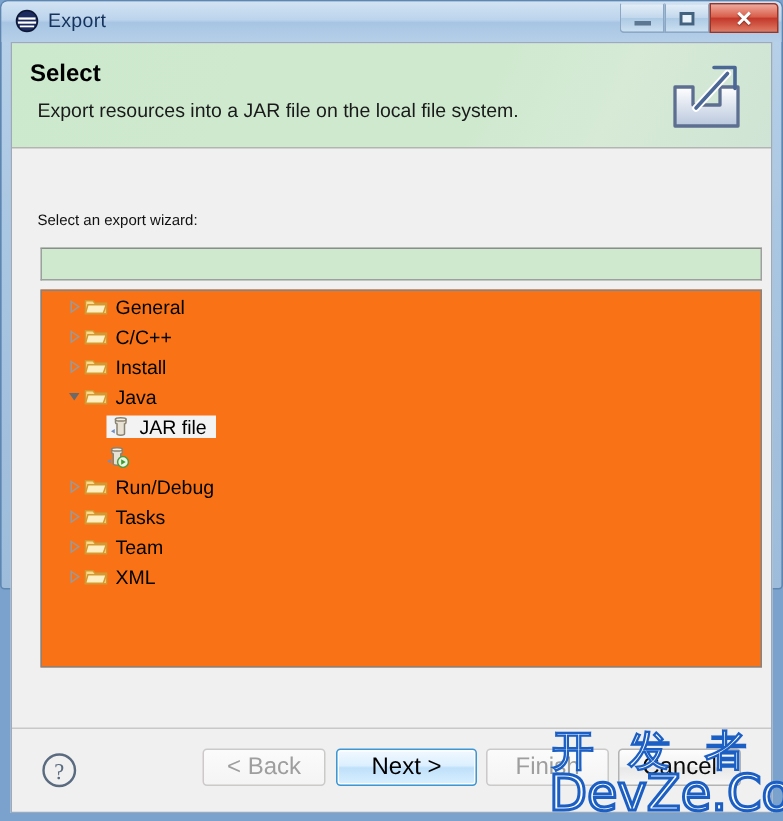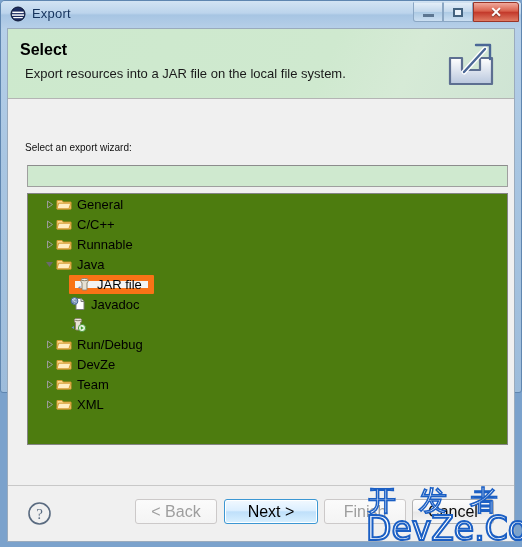--- a/index.html
+++ b/index.html
@@ -135,21 +135,21 @@
     color: #111;
     padding: 0 4px;
     outline: none;
   }
   #filter-input::placeholder { color: #9a9a9a; }
 
   #tree-panel {
     position: absolute;
     left: 19px; top: 164px;
     width: 481px; height: 252px;
-    background: #4d7c0f;
+    background: #f97316;
     border: 1px solid #848484;
     overflow: hidden;
   }
 
   .tree-row {
     position: relative;
     height: 20px;
     display: flex;
     align-items: center;
     font-size: 13px;
@@ -168,21 +168,21 @@
   }
   .twisty svg { display: block; }
 
   .folder-icon { width: 16px; height: 16px; flex: 0 0 16px; margin-right: 5px; }
   .leaf-icon   { width: 16px; height: 16px; flex: 0 0 16px; margin-right: 5px; }
 
   .node-label { padding-right: 2px; }
 
   .row-selected .sel-wrap {
     background: #f3f3f3;
-    border: 6px solid #f97316;
+    border: 2px solid #f97316;
     border-radius: 1px;
     padding: 0 4px 0 1px;
     margin-left: -1px;
     display: flex;
     align-items: center;
     height: 19px;
   }
 
   
   #buttonbar {
@@ -343,21 +343,21 @@
         <div class="tree-row lvl1">
           <span class="twisty">
             <svg width="9" height="9" viewBox="0 0 9 9">
               <path d="M2.5 1 L7.5 4.5 L2.5 8 Z" fill="none" stroke="#9a9a9a" stroke-width="1"></path>
             </svg>
           </span>
           <span class="folder-icon"><svg width="16" height="16" viewBox="0 0 16 16">
               <path d="M1 4.5h5l1.3 1.6H15v7H1z" fill="#fcd98a" stroke="#d39a32" stroke-width="1"></path>
               <path d="M2.6 7.2h12.2l-1.9 5.6H1z" fill="#ffeec2" stroke="#d39a32" stroke-width="1"></path>
             </svg></span>
-          <span class="node-label">Runnable</span>
+          <span class="node-label">Install</span>
         </div>
         <div class="tree-row lvl1">
           <span class="twisty">
             <svg width="9" height="9" viewBox="0 0 9 9">
               <path d="M1 2 L8 2 L4.5 7 Z" fill="#6a6a6a"></path>
             </svg>
           </span>
           <span class="folder-icon"><svg width="16" height="16" viewBox="0 0 16 16">
               <path d="M1 4.5h5l1.3 1.6H15v7H1z" fill="#fcd98a" stroke="#d39a32" stroke-width="1"></path>
               <path d="M2.6 7.2h12.2l-1.9 5.6H1z" fill="#ffeec2" stroke="#d39a32" stroke-width="1"></path>
@@ -369,29 +369,20 @@
             <span class="leaf-icon"><svg width="16" height="16" viewBox="0 0 16 16">
                 <path d="M5 3.5h7v2.2c0 .5-.4.8-1 .9v6.6c0 .6-.5.9-2.5.9S6 13.8 6 13.2V6.6c-.6-.1-1-.4-1-.9z" fill="#e7e2d4" stroke="#8a8370" stroke-width="1"></path>
                 <ellipse cx="8.5" cy="3.6" rx="3.5" ry="1.1" fill="#f4f0e4" stroke="#8a8370" stroke-width="1"></ellipse>
                 <path d="M2 11.5l2.5-1.5v3z" fill="#6e8ec4"></path>
               </svg></span>
             <span class="node-label">JAR file</span>
           </span>
         </div>
         <div class="tree-row lvl2">
           <span class="leaf-icon"><svg width="16" height="16" viewBox="0 0 16 16">
-              <path d="M6 2.5h5l3 3v8H6z" fill="#ffffff" stroke="#7a7a7a" stroke-width="1"></path>
-              <path d="M11 2.5v3h3" fill="#e4e4e4" stroke="#7a7a7a" stroke-width="1"></path>
-              <circle cx="4.5" cy="5" r="3.4" fill="#cfe0f4" stroke="#3b5f91" stroke-width="1"></circle>
-              <text x="4.5" y="7.4" text-anchor="middle" font-family="Liberation Serif, serif" font-size="6" fill="#16335e">@</text>
-            </svg></span>
-          <span class="node-label">Javadoc</span>
-        </div>
-        <div class="tree-row lvl2">
-          <span class="leaf-icon"><svg width="16" height="16" viewBox="0 0 16 16">
               <path d="M4.5 3.5h7v2.2c0 .5-.4.8-1 .9v6.6c0 .6-.5.9-2.5.9S5.5 13.8 5.5 13.2V6.6c-.6-.1-1-.4-1-.9z" fill="#e7e2d4" stroke="#8a8370" stroke-width="1"></path>
               <ellipse cx="8" cy="3.6" rx="3.5" ry="1.1" fill="#f4f0e4" stroke="#8a8370" stroke-width="1"></ellipse>
               <path d="M1.5 11.5l2.5-1.5v3z" fill="#6e8ec4"></path>
               <circle cx="12" cy="12" r="3.6" fill="#e8f6e2" stroke="#4f9a3f" stroke-width="1"></circle>
               <path d="M10.8 10.2l3 1.8-3 1.8z" fill="#3f9b2f"></path>
             </svg></span>
         </div>
         <div class="tree-row lvl1">
           <span class="twisty">
             <svg width="9" height="9" viewBox="0 0 9 9">
@@ -407,21 +398,21 @@
         <div class="tree-row lvl1">
           <span class="twisty">
             <svg width="9" height="9" viewBox="0 0 9 9">
               <path d="M2.5 1 L7.5 4.5 L2.5 8 Z" fill="none" stroke="#9a9a9a" stroke-width="1"></path>
             </svg>
           </span>
           <span class="folder-icon"><svg width="16" height="16" viewBox="0 0 16 16">
               <path d="M1 4.5h5l1.3 1.6H15v7H1z" fill="#fcd98a" stroke="#d39a32" stroke-width="1"></path>
               <path d="M2.6 7.2h12.2l-1.9 5.6H1z" fill="#ffeec2" stroke="#d39a32" stroke-width="1"></path>
             </svg></span>
-          <span class="node-label">DevZe</span>
+          <span class="node-label">Tasks</span>
         </div>
         <div class="tree-row lvl1">
           <span class="twisty">
             <svg width="9" height="9" viewBox="0 0 9 9">
               <path d="M2.5 1 L7.5 4.5 L2.5 8 Z" fill="none" stroke="#9a9a9a" stroke-width="1"></path>
             </svg>
           </span>
           <span class="folder-icon"><svg width="16" height="16" viewBox="0 0 16 16">
               <path d="M1 4.5h5l1.3 1.6H15v7H1z" fill="#fcd98a" stroke="#d39a32" stroke-width="1"></path>
               <path d="M2.6 7.2h12.2l-1.9 5.6H1z" fill="#ffeec2" stroke="#d39a32" stroke-width="1"></path>

